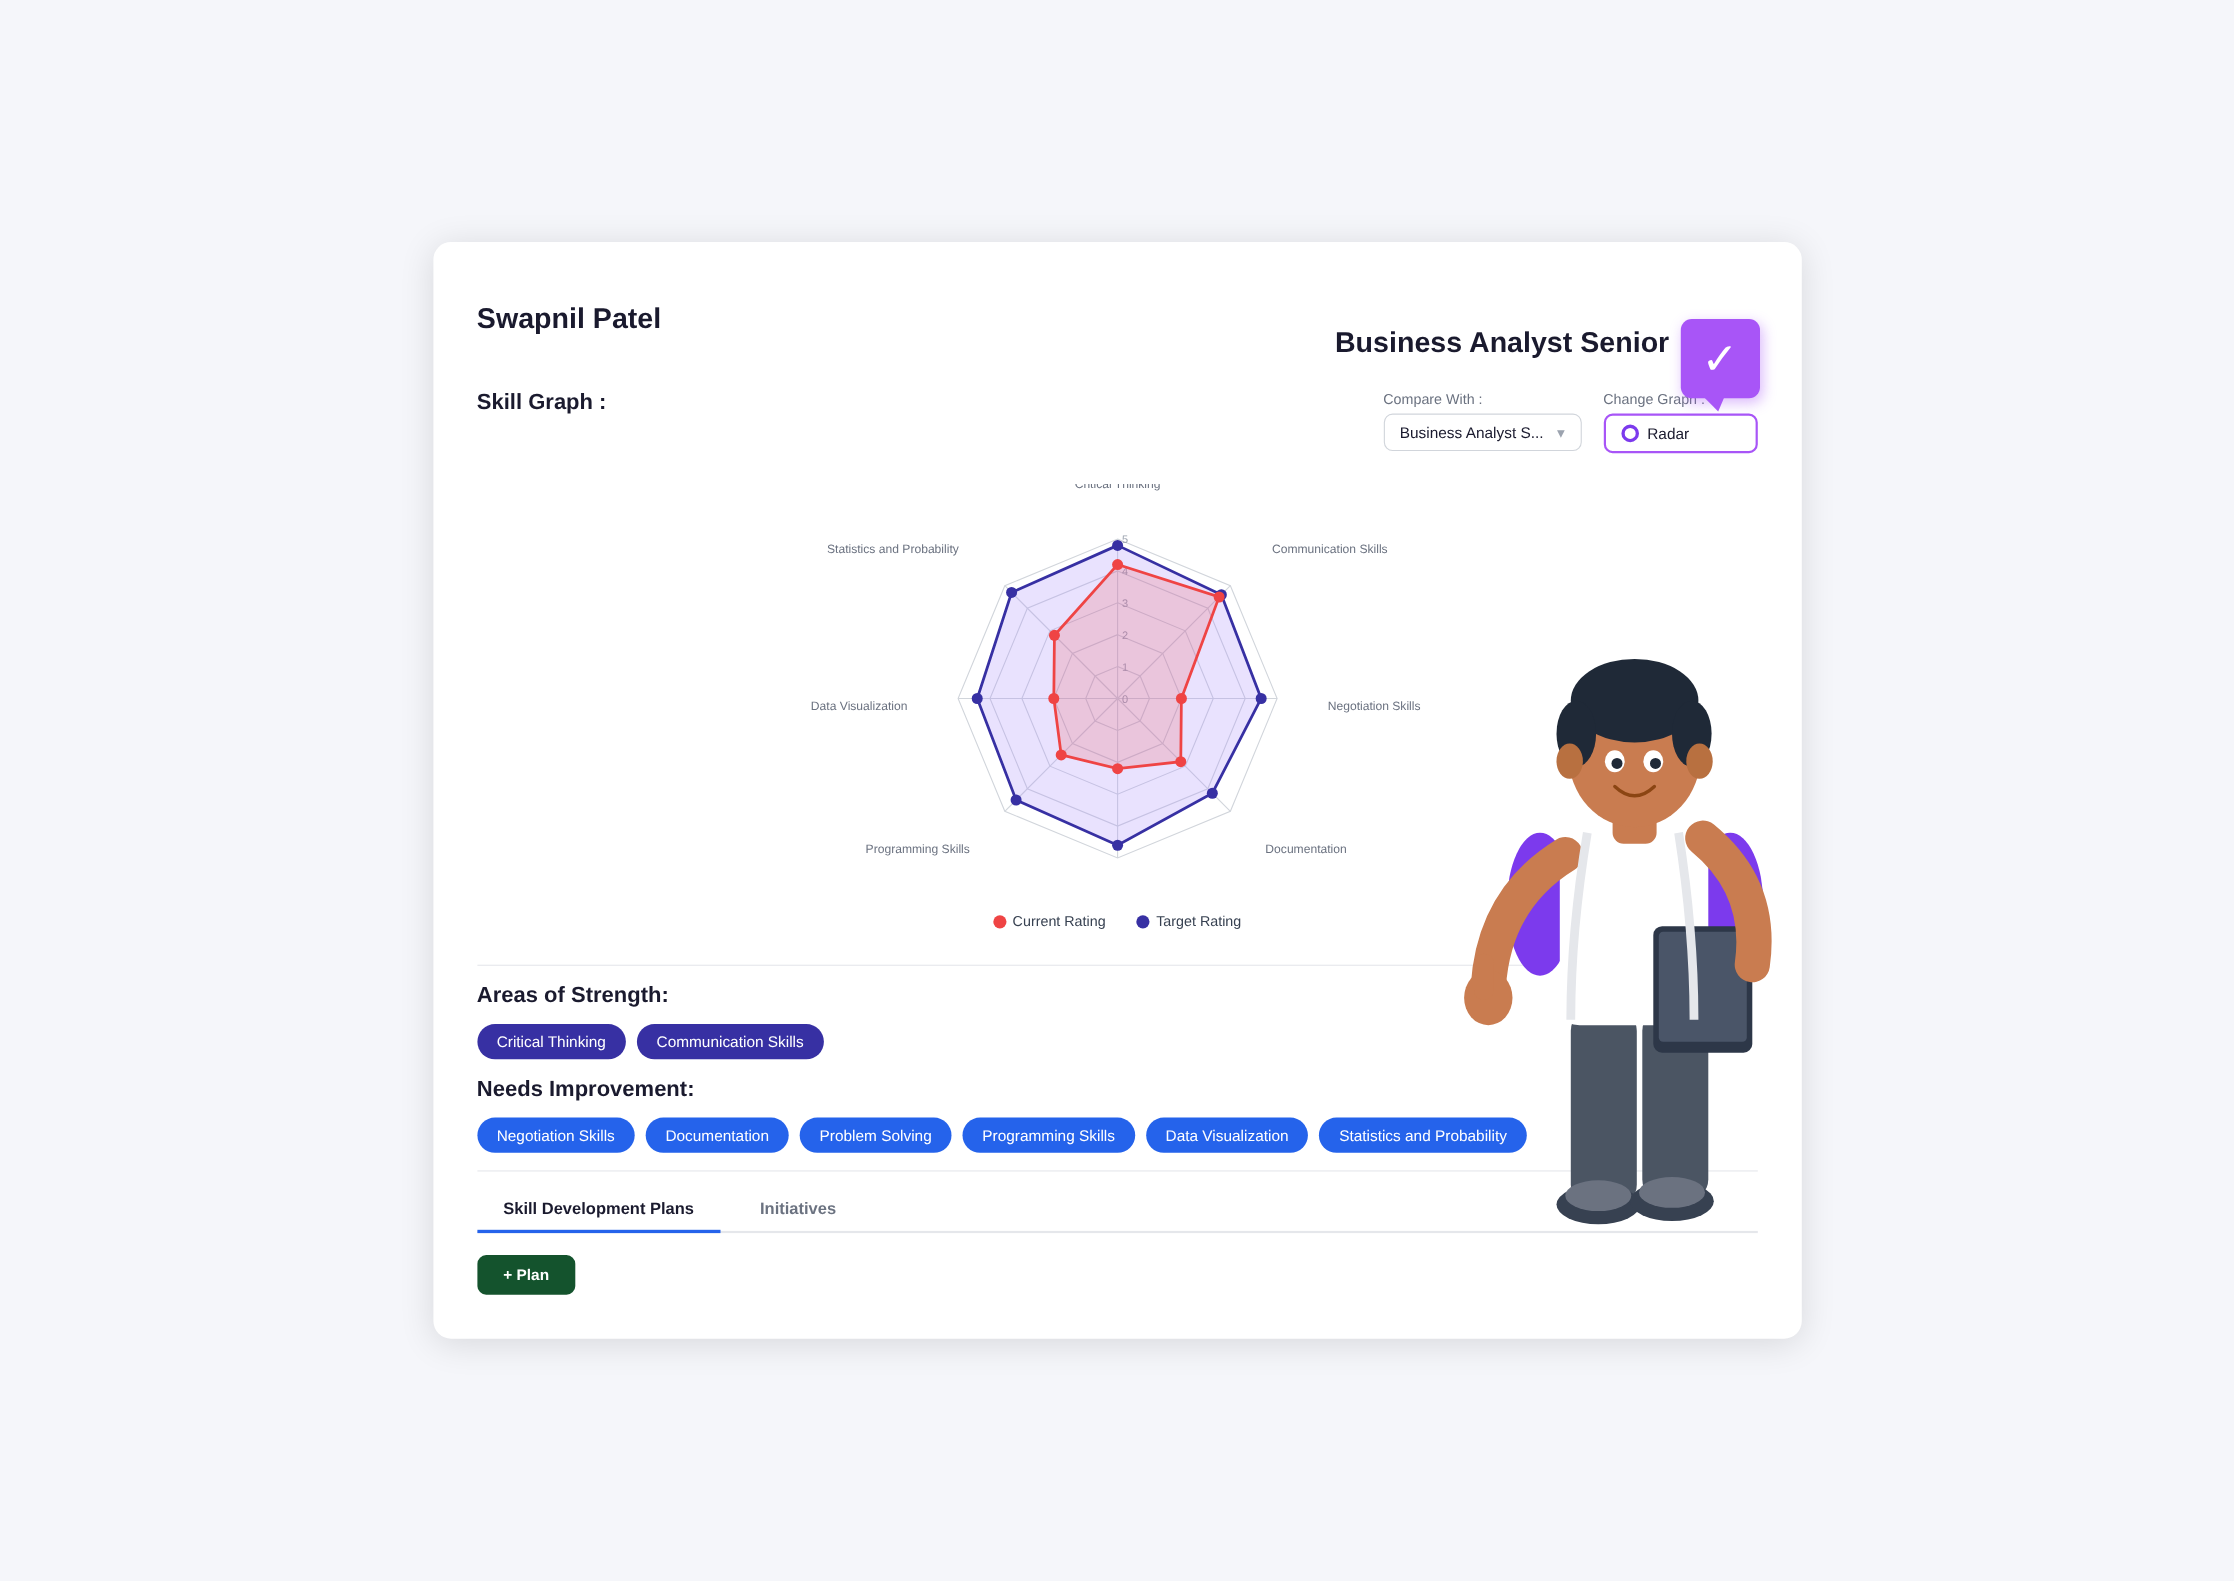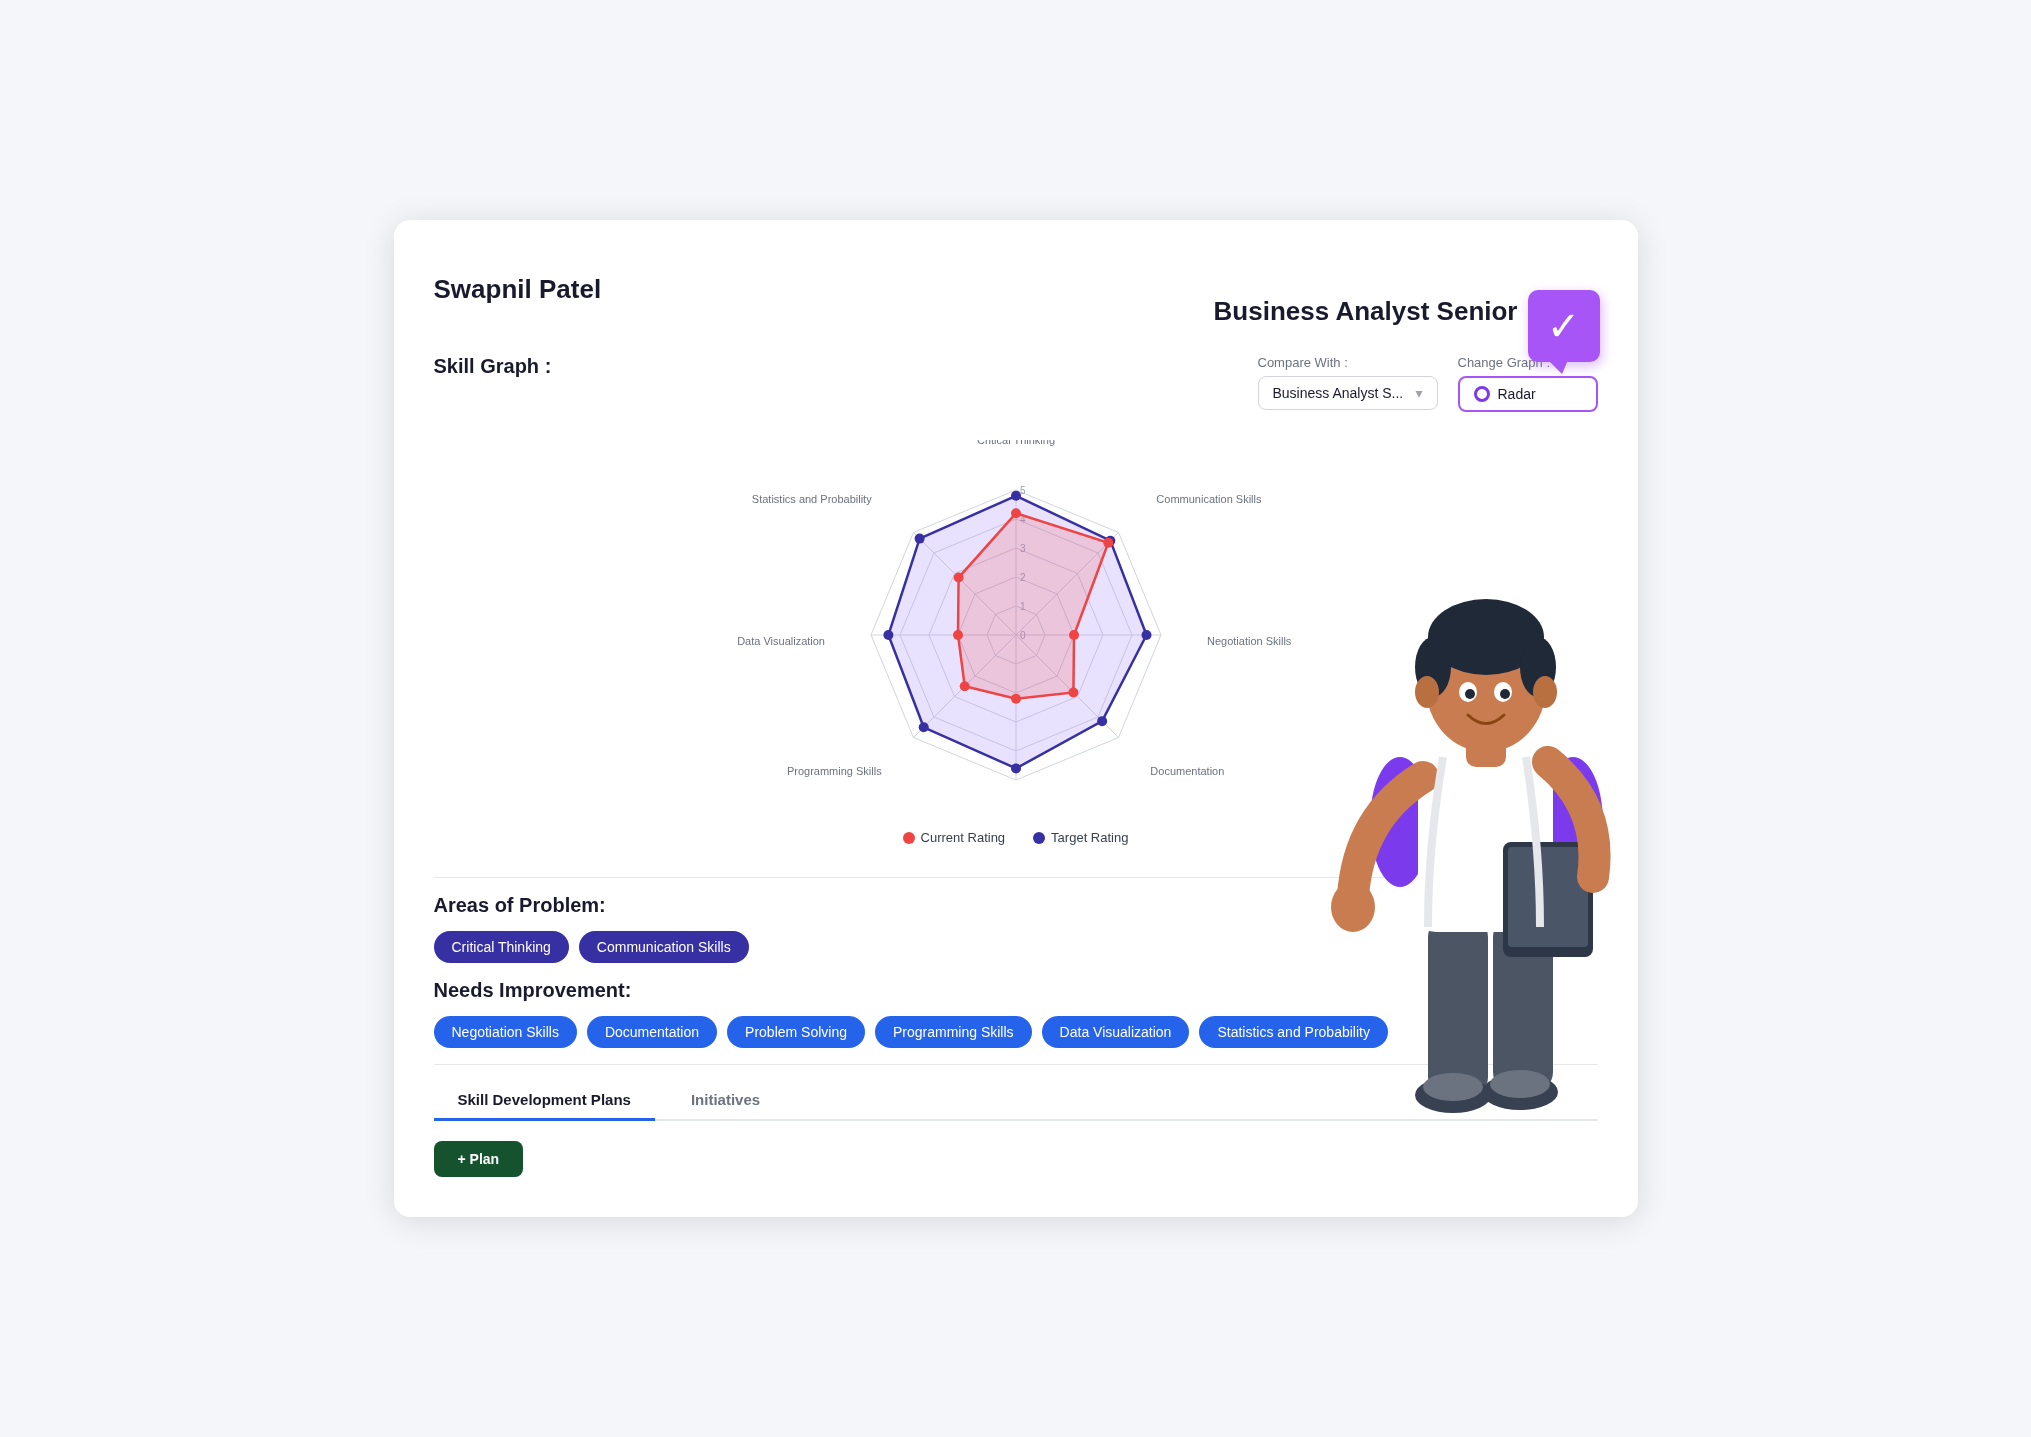--- a/index.html
+++ b/index.html
@@ -381,21 +381,21 @@
         <span class="legend-dot" style="background:#3730a3"></span>
         <span>Target Rating</span>
       </div>
     </div>
   </div>
 
   <hr class="divider">
 
   
   <div>
-    <div class="section-title">Areas of Problem:</div>
+    <div class="section-title">Areas of Strength:</div>
     <div class="tags-row" id="strength-tags">
         <span class="tag tag-strength">Critical Thinking</span>
         <span class="tag tag-strength">Communication Skills</span>
       </div>
   </div>
 
   
   <div>
     <div class="section-title">Needs Improvement:</div>
     <div class="tags-row" id="improvement-tags">

